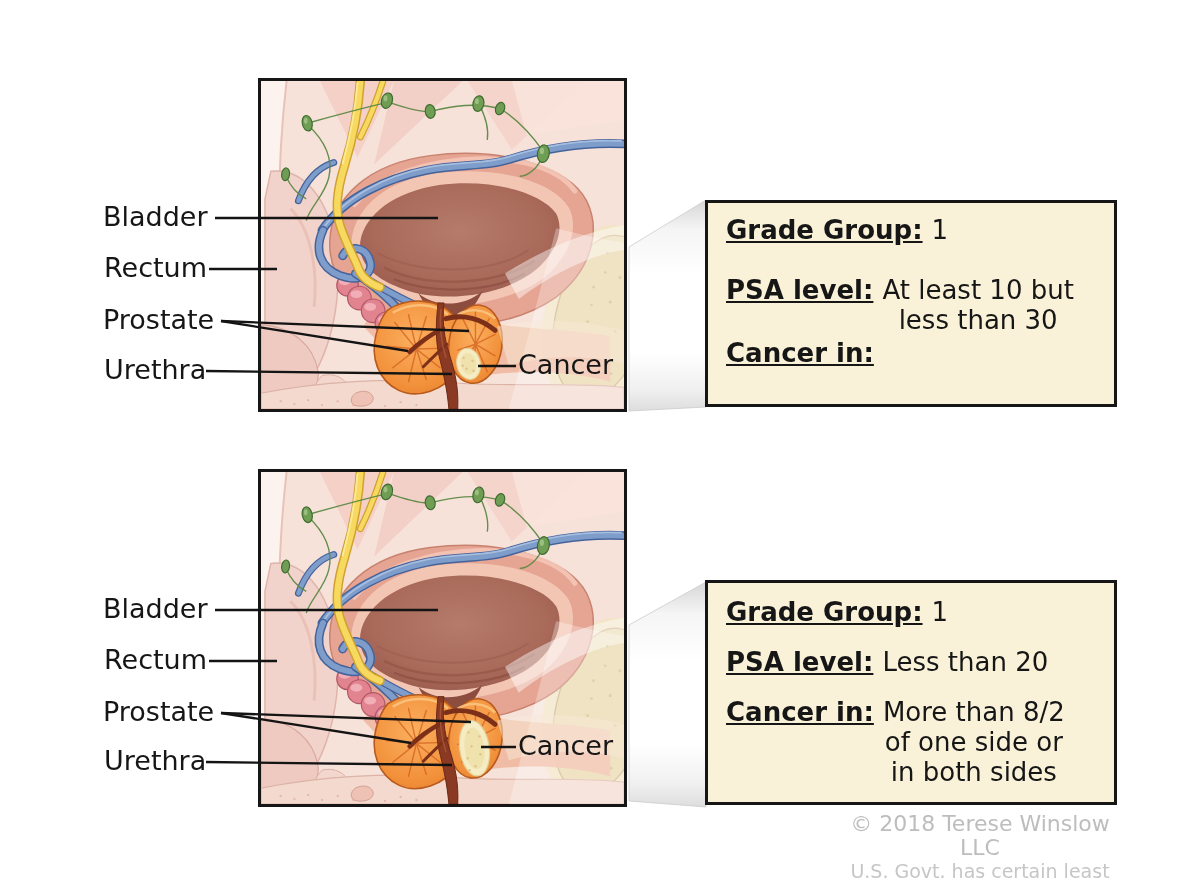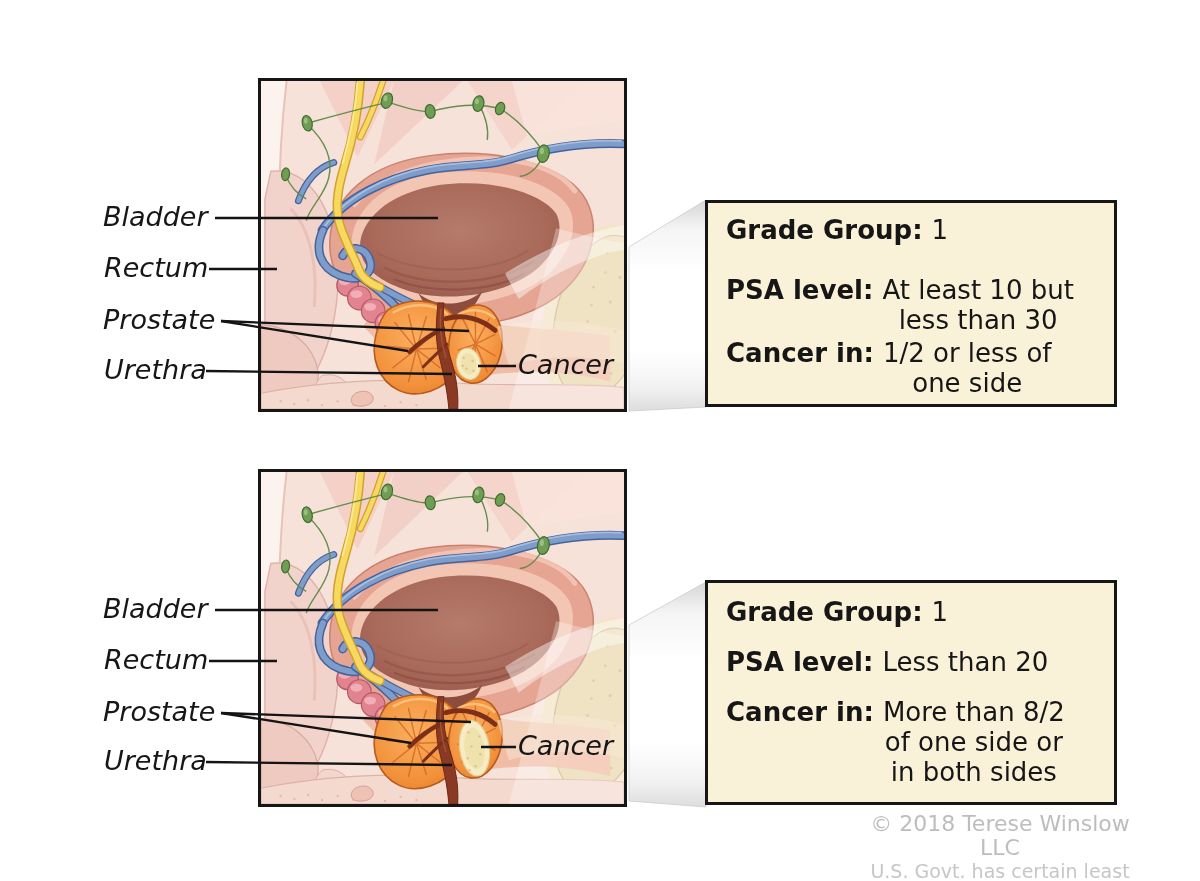--- a/index.html
+++ b/index.html
@@ -3,34 +3,34 @@
 <meta charset="utf-8">
 <style>
   html,body{margin:0;padding:0;background:#ffffff;}
   .canvas{position:relative;width:1200px;height:881px;background:#ffffff;overflow:hidden;
           font-family:"DejaVu Sans","Liberation Sans",sans-serif;color:#161616;}
   .layer{position:absolute;inset:0;pointer-events:none;}
   .panel{position:absolute;left:258px;width:369px;border:3px solid #161616;box-sizing:border-box;background:#f7e2da;z-index:2;}
   .panel svg{display:block;width:100%;height:100%;}
   #panel-1{top:78px;height:334px;}
   #panel-2{top:469px;height:338px;}
-  .anat-label{position:absolute;font-size:27px;line-height:32px;color:#161616;z-index:4;white-space:nowrap;font-style:italic;}
+  .anat-label{position:absolute;font-size:27px;line-height:32px;color:#161616;z-index:4;white-space:nowrap;}
   .or-sep{position:absolute;left:258px;top:424px;width:369px;text-align:center;font-size:28px;font-weight:bold;letter-spacing:1px;z-index:4;}
   .info-box{position:absolute;left:705px;width:412px;border:3px solid #161616;box-sizing:border-box;
             background:#faf2d8;z-index:3;padding:12px 14px 8px 18px;font-size:26px;line-height:30px;}
   #info-box-1{top:200px;height:207px;}
   #info-box-2{top:580px;height:225px;padding-top:14px;}
   .row{display:flex;align-items:flex-start;}
-  .row .lbl{font-weight:bold;white-space:nowrap;margin-right:9px;}
+  .row .lbl{font-weight:bold;white-space:nowrap;margin-right:9px;text-decoration:underline;}
   .row .val{white-space:pre-line;text-align:center;}
   #info-box-1 .row-grade{margin-bottom:30px;}
   #info-box-1 .row-psa{margin-bottom:3px;}
   #info-box-2 .row-grade{margin-bottom:20px;}
   #info-box-2 .row-psa{margin-bottom:20px;}
-  .copyright{position:absolute;left:840px;top:812px;width:280px;text-align:center;color:#bdbdbd;z-index:4;margin-left:20px;}
+  .copyright{position:absolute;left:840px;top:812px;width:280px;text-align:center;color:#bdbdbd;z-index:4;}
   .copyright .c1{font-size:22px;line-height:24px;}
   .copyright .c2{font-size:19px;line-height:22px;color:#c6c6c6;}
   .svg-lines{z-index:3;}
   .svg-funnels{z-index:1;}
 </style>
 </head>
 <body>
 
 <div class="canvas">
 
@@ -293,22 +293,20 @@
       <span class="lbl">Grade Group:</span>
       <span class="val">1</span>
     </div>
     <div class="row row-psa">
       <span class="lbl">PSA level:</span>
       <span class="val">At least 10 but
 less than 30</span>
     </div>
     <div class="row row-cancer">
       <span class="lbl">Cancer in:</span>
-      <span class="val">1/2 or less of
-one side</span>
     </div>
   </div>
 
   <div class="info-box" id="info-box-2">
     <div class="row row-grade">
       <span class="lbl">Grade Group:</span>
       <span class="val">1</span>
     </div>
     <div class="row row-psa">
       <span class="lbl">PSA level:</span>

